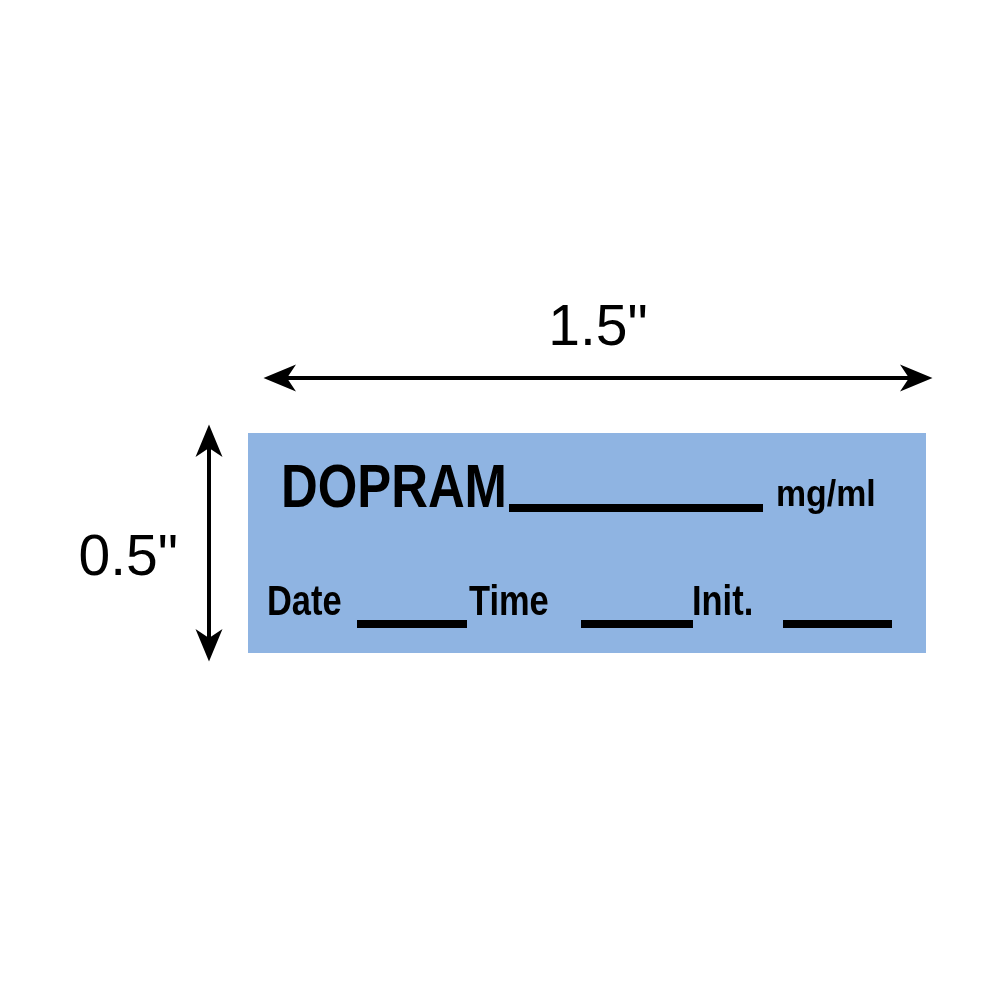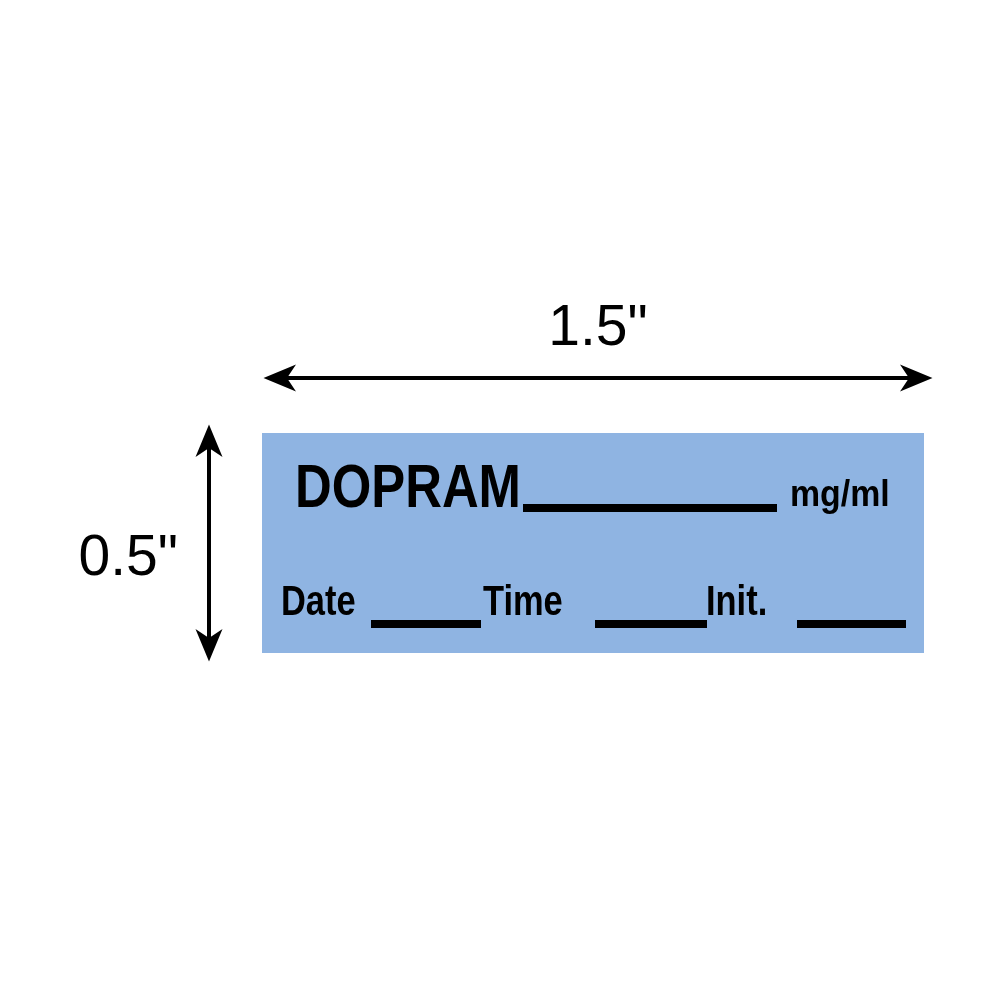--- a/index.html
+++ b/index.html
@@ -33,26 +33,27 @@
     width: 158px;
     text-align: right;
   }
   .dim-arrow { position: absolute; }
   .dim-arrow-h { left: 263px; top: 362px; }
   .dim-arrow-v { left: 193px; top: 424px; }
 
   
   .med-label {
     position: absolute;
-    left: 262px;
+    left: 248px;
     top: 433px;
     width: 662px;
     height: 220px;
     background: var(--label-blue, #8FB4E2);
     color: var(--ink, #000);
+    padding-left: 16px;
   }
   .med-label .txt {
     position: absolute;
     line-height: 1;
     font-weight: 700;
     white-space: nowrap;
     transform: scaleX(0.82);
     transform-origin: 0 0;
   }
   .drug-name   { left: 33px;  top: 22px;  font-size: 62px; }

